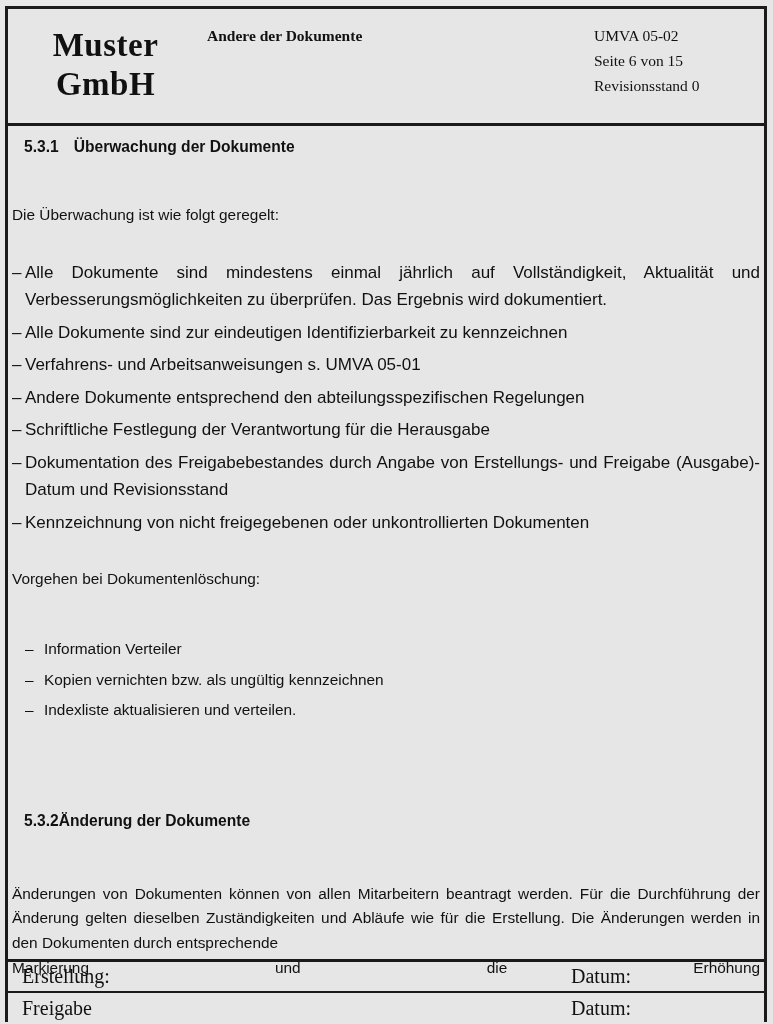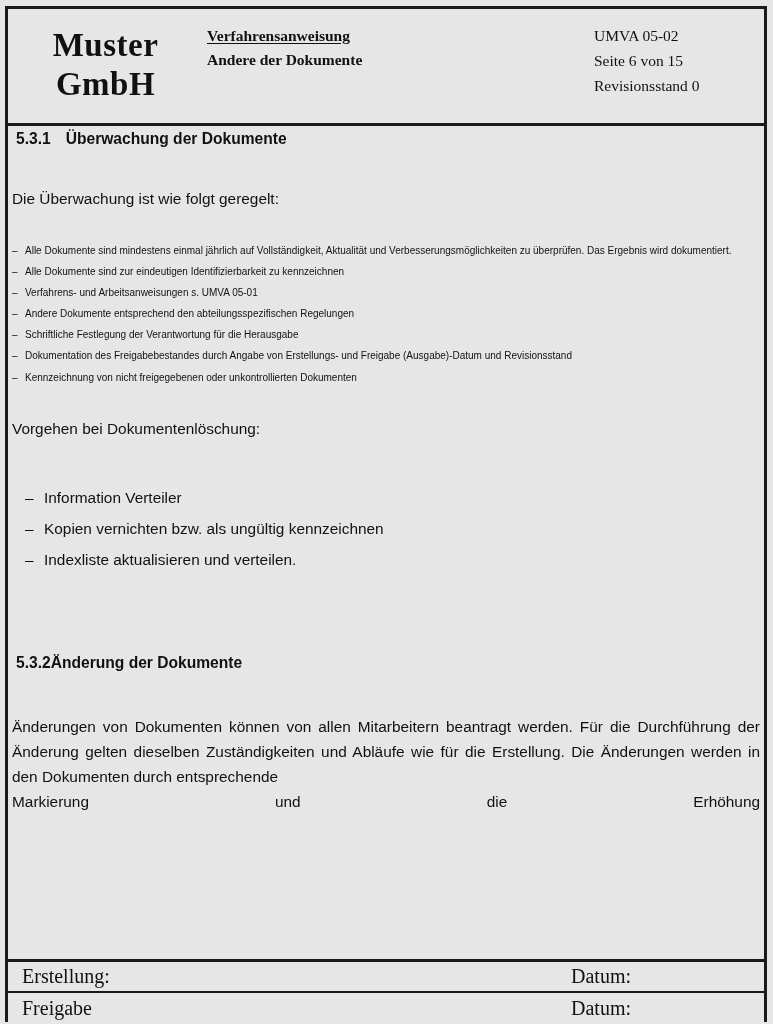--- a/index.html
+++ b/index.html
@@ -95,21 +95,21 @@
     top: 126px;
     width: 748px;
     box-sizing: border-box;
     font-size: 15.4px;
     line-height: 1.0;
   }
 
   h2.section-heading {
     font-size: 15.6px;
     font-weight: bold;
-    margin: 4px;
+    margin: 12px;
     padding: 0;
     line-height: 1.1;
   }
   .heading-num { display: inline-block; }
   .heading-gap { display: inline-block; width: 15px; }
 
   p.para {
     margin: 0;
     padding: 0;
     font-size: 15.4px;
@@ -133,21 +133,21 @@
     margin: 0;
     padding: 0;
   }
   ul.dash-list > li {
     position: relative;
     padding-left: 13px;
     margin: 0 0 5px 0;
     text-align: justify;
     text-align-last: left;
     line-height: 1.62;
-    font-size: 10px;
+    font-size: 17px;
   }
   ul.dash-list > li.nowrap-item {
     text-align: left;
   }
   ul.dash-list > li::before {
     content: "\2013";
     position: absolute;
     left: 0;
     top: 0;
   }
@@ -218,21 +218,20 @@
   <div class="header">
 
     <div class="hdr-logo">
       <div class="hdr-logo-text">
         <div>Muster</div>
         <div>GmbH</div>
       </div>
     </div>
 
     <div class="hdr-title">
-      <div class="line1">Verfahrensanweisung</div>
       <div class="line2">Andere der Dokumente</div>
     </div>
 
     <div class="hdr-meta">
       <div>UMVA 05-02</div>
       <div>Seite 6 von 15</div>
       <div>Revisionsstand 0</div>
     </div>
 
   </div>

